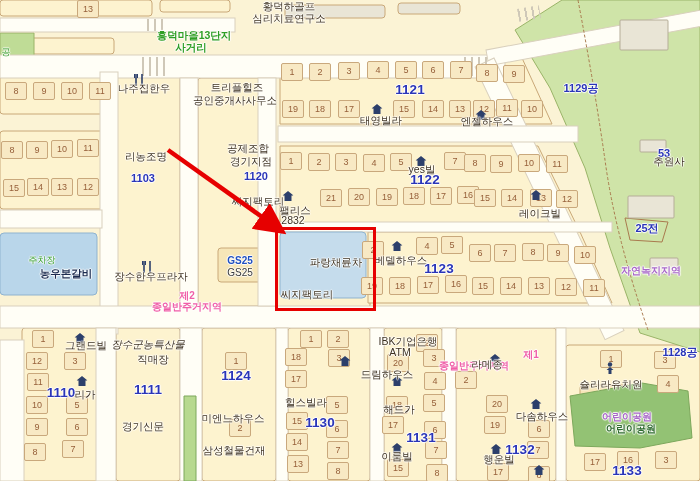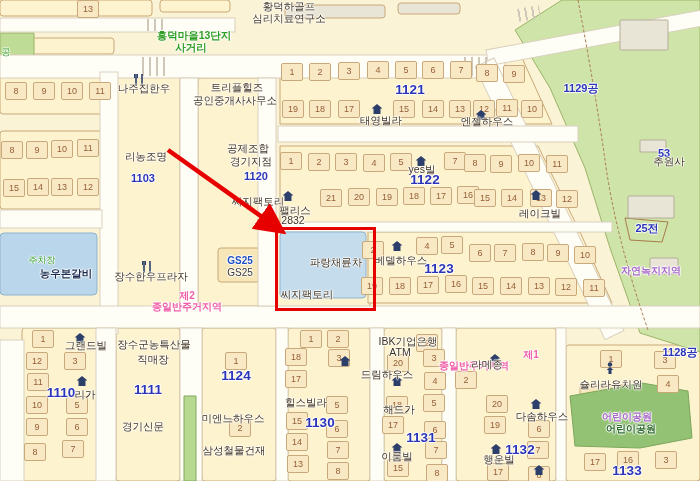--- a/index.html
+++ b/index.html
@@ -311,21 +311,21 @@
       <div class="lbl bluenumbig" style="left: 439px; top: 262px;">1123</div>
       <div class="lbl gslogo" style="left: 240px; top: 256px;">GS25</div>
       <div class="lbl gsdark" style="left: 240px; top: 268px;">GS25</div>
       <div class="lbl green2" style="left: 42px; top: 256px;">주차장</div>
       <div class="lbl navy" style="left: 42px; top: 268px; margin-left: 24px;">농우본갈비</div>
       <div class="lbl" style="left: 151px; top: 271px;">장수한우프라자</div>
       <div class="lbl pink" style="left: 187px; top: 291px;">제2</div>
       <div class="lbl pink" style="left: 187px; top: 302px;">종일반주거지역</div>
       <div class="lbl purple" style="left: 651px; top: 266px;">자연녹지지역</div>
       <div class="lbl" style="left: 86px; top: 340px;">그랜드빌</div>
-      <div class="lbl" style="left: 154px; top: 339px;">장수군농특산물</div>
+      <div class="lbl" style="left: 148px; top: 339px; font-style: italic;">장수군농특산물</div>
       <div class="lbl" style="left: 153px; top: 354px;">직매장</div>
       <div class="lbl bluenumbig" style="left: 236px; top: 369px;">1124</div>
       <div class="lbl bluenumbig" style="left: 61px; top: 386px;">1110</div>
       <div class="lbl" style="left: 85px; top: 389px;">리가</div>
       <div class="lbl bluenumbig" style="left: 148px; top: 383px;">1111</div>
       <div class="lbl" style="left: 143px; top: 421px;">경기신문</div>
       <div class="lbl" style="left: 233px; top: 413px;">미엔느하우스</div>
       <div class="lbl" style="left: 234px; top: 445px;">삼성철물건재</div>
       <div class="lbl" style="left: 347px; top: 369px; margin-left: 40px;">드림하우스</div>
       <div class="lbl" style="left: 306px; top: 397px;">힐스빌라</div>

